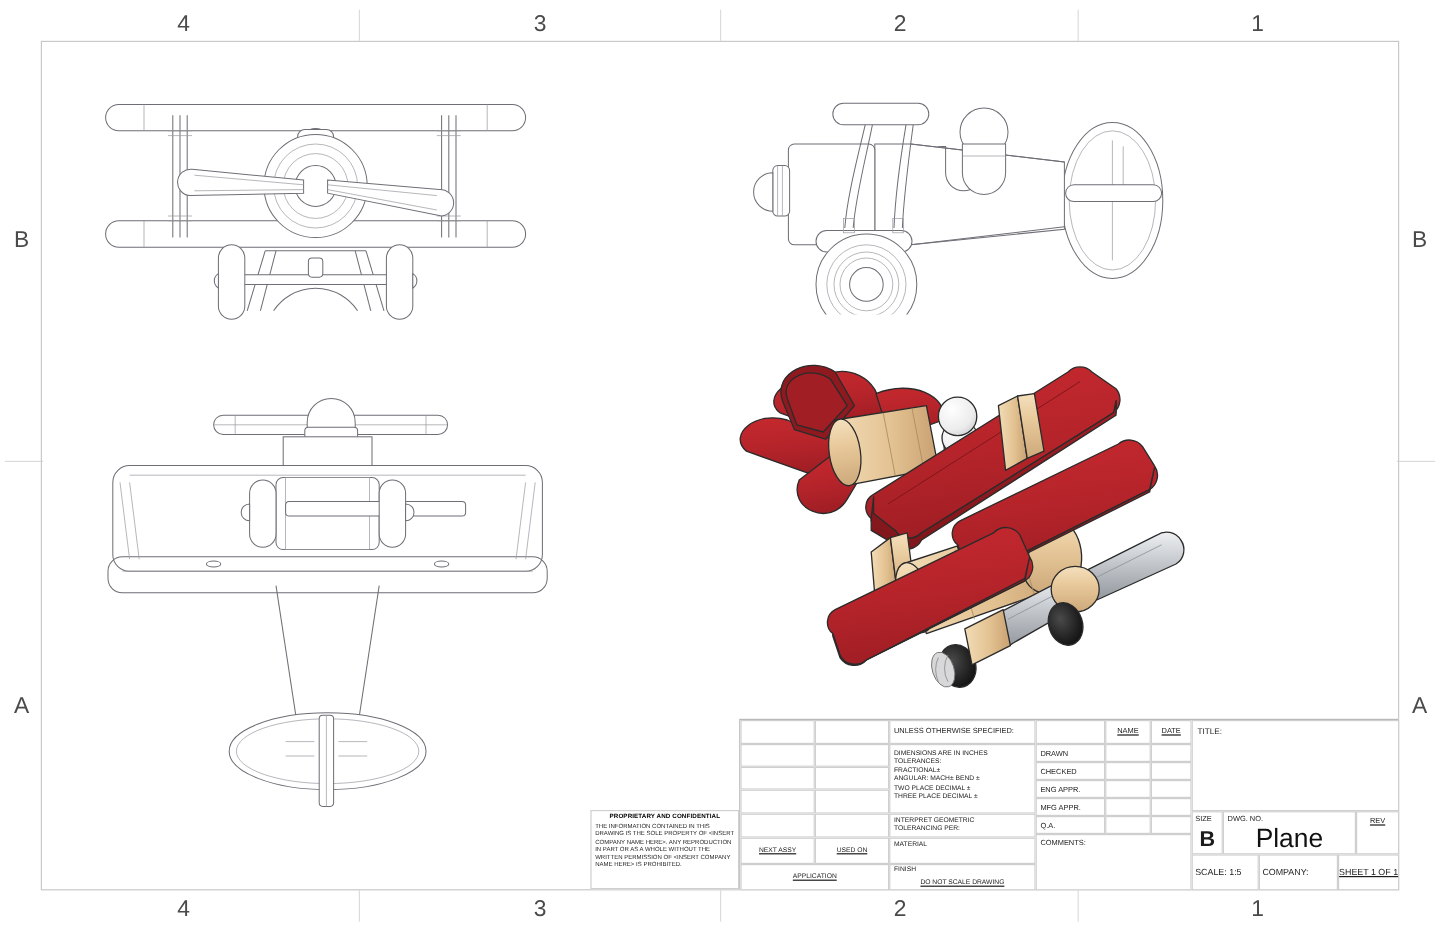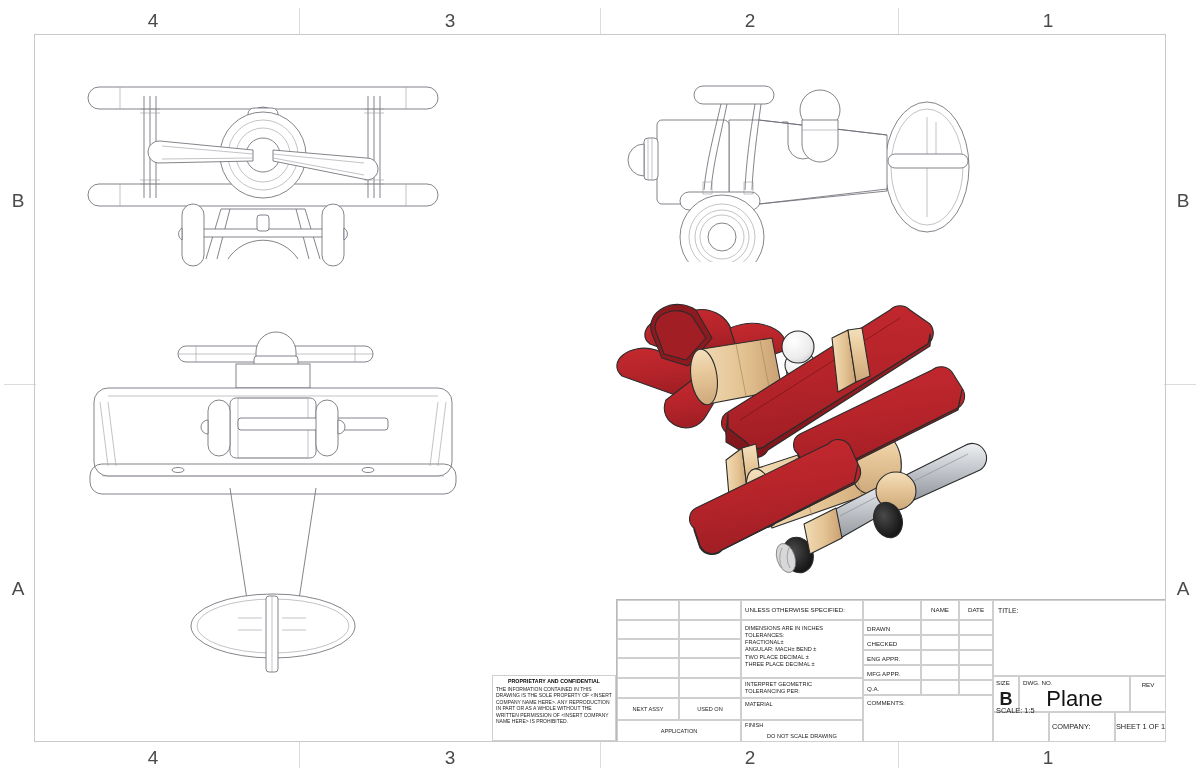--- a/index.html
+++ b/index.html
@@ -65,21 +65,21 @@
     color: #1c1c1c;
     white-space: pre-line;
     line-height: 1.28;
     user-select: none;
   }
   .t55 { font-size: 5.6px; }
   .t6 { font-size: 6.2px; }
   .t65 { font-size: 6.8px; }
   .t7 { font-size: 7.4px; }
   .t8 { font-size: 8.4px; }
-  .center { text-align: center; }
+  .center { text-align: center; text-decoration: underline; }
 
   
   #proprietary {
     position: absolute;
     left: 492px; top: 675px;
     width: 124px; height: 66px;
     background: #fff;
     border: 1px solid #cfcfcf;
     padding: 2px 3px 0 3px;
   }
@@ -487,21 +487,21 @@
 
     <div class="tb-cell" style="left:402px; top:76px; width:111px; height:36px;"></div>
     <div class="tb-txt t6" style="left:406px; top:79px; width:105px;">DWG.  NO.</div>
     <div class="tb-txt" style="left:402px; top:85px; width:111px; font-size:22px; text-align:center; color:#111;">Plane</div>
 
     <div class="tb-cell" style="left:513px; top:76px; width:36px; height:36px;"></div>
     <div class="tb-txt t6 center" style="left:513px; top:81px; width:36px;">REV</div>
     <div class="tb-txt t8 center" style="left:513px; top:94px; width:36px;"></div>
 
     <div class="tb-cell" style="left:376px; top:112px; width:56px; height:30px;"></div>
-    <div class="tb-txt t7" style="left:379px; top:106px; width:54px;">SCALE: 1:5</div>
+    <div class="tb-txt t7" style="left:379px; top:122px; width:54px;">SCALE: 1:5</div>
 
     <div class="tb-cell" style="left:432px; top:112px; width:66px; height:30px;"></div>
     <div class="tb-txt t7" style="left:435px; top:122px; width:64px;">COMPANY:</div>
 
     <div class="tb-cell" style="left:498px; top:112px; width:51px; height:30px;"></div>
     <div class="tb-txt t7 center" style="left:498px; top:122px; width:51px;">SHEET 1 OF 1</div>
 
   </div>
 
 </div>

